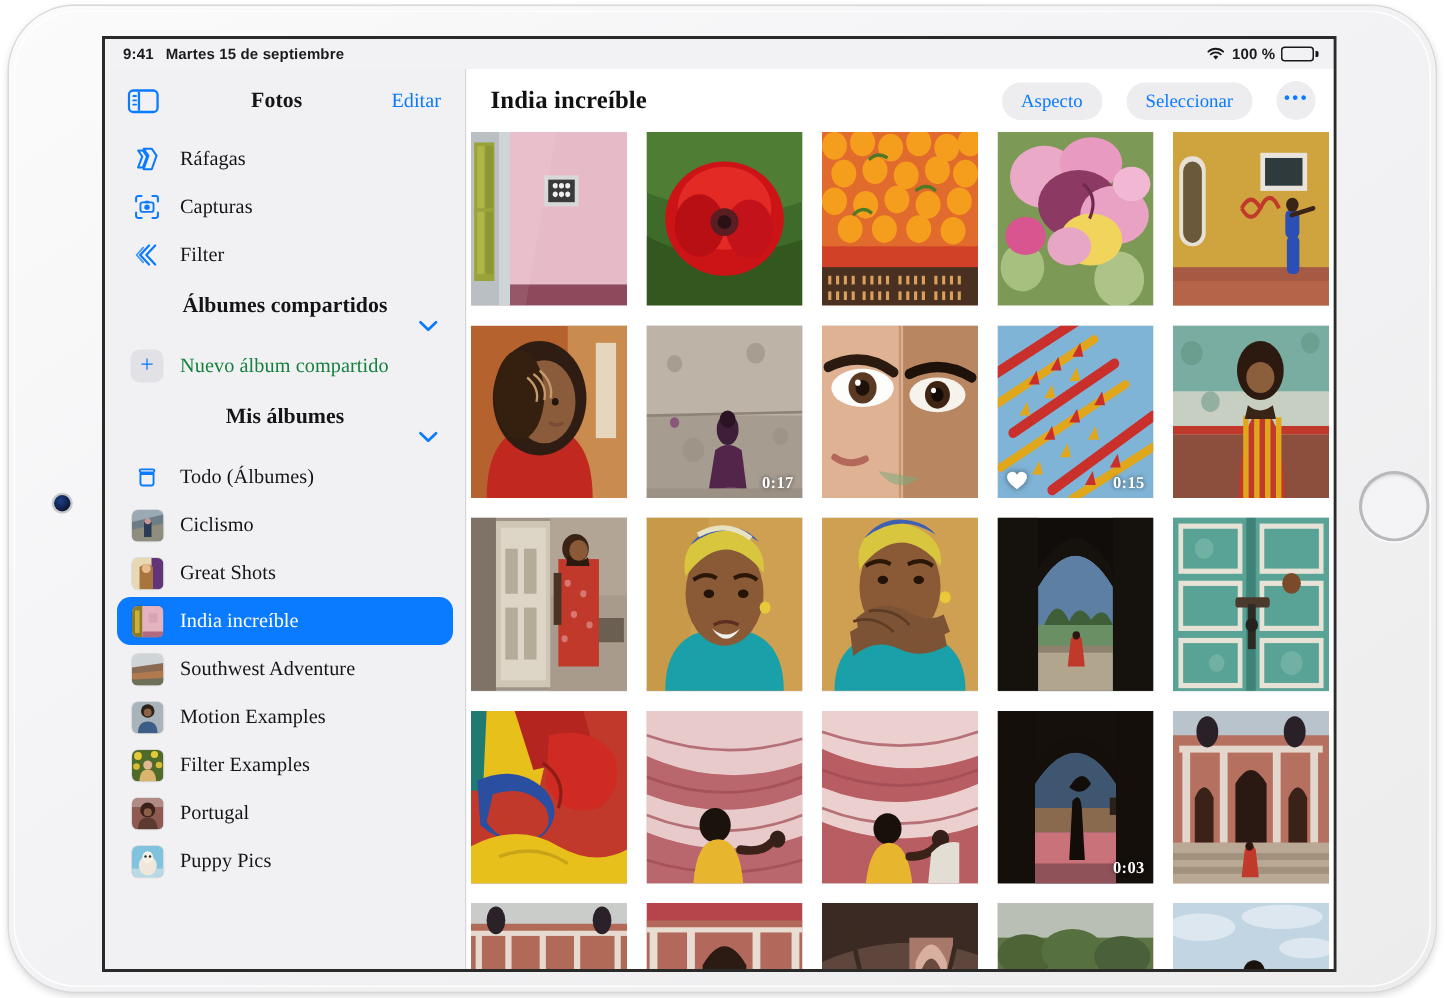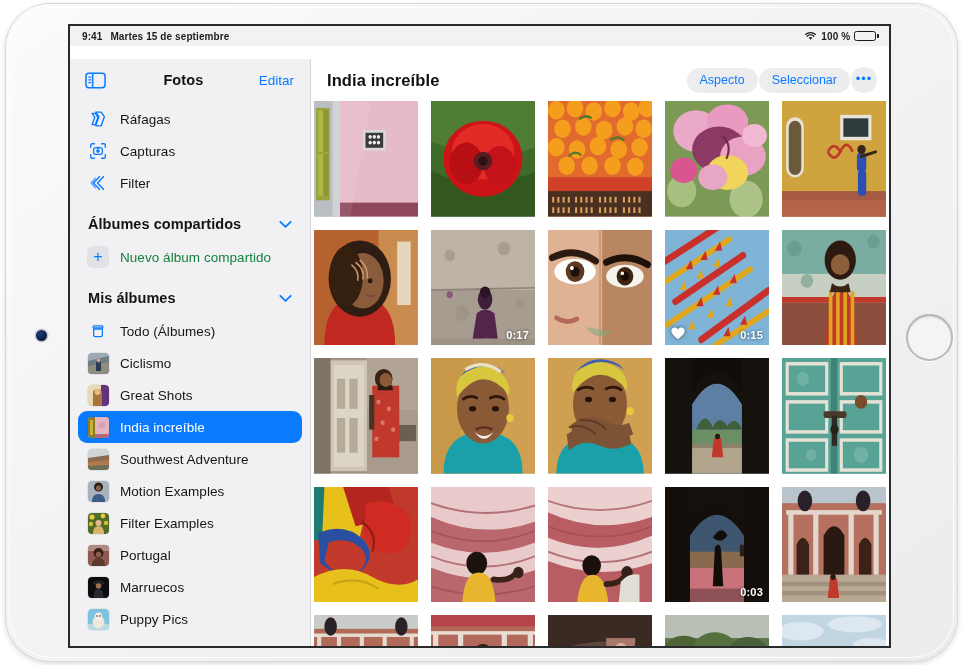--- a/index.html
+++ b/index.html
@@ -65,21 +65,21 @@
   #battery { display: inline-flex; align-items: center; gap: 1px; }
   #battery-body {
     width: 22px; height: 10px;
     border: 1.2px solid #19191b; border-radius: 2.5px;
     padding: 1px; background: transparent;
   }
   #battery-fill { width: 100%; height: 100%; background: #19191b; border-radius: 1px; }
   #battery-tip { width: 1.8px; height: 4px; background: #19191b; border-radius: 0 1px 1px 0; }
 
   
-  #content { position: absolute; left: 0; top: 33px; width: 100%; height: 600px; display: flex; }
+  #content { position: absolute; left: 0; top: 20px; width: 100%; height: 600px; display: flex; font-family: Liberation Serif, serif; }
 
   
   #sidebar {
     width: 241px; height: 100%;
     background: #f1f1f4;
     border-right: 1px solid #d6d6da;
     display: flex; flex-direction: column;
     overflow: hidden;
   }
   #sidebar-header {
@@ -121,20 +121,21 @@
     font-size: 13.5px; color: #151517; letter-spacing: .05px;
     white-space: nowrap;
   }
   .nav-row.selected .nav-label { color: #ffffff; }
   .nav-label.link { color: #15803d; }
 
   .section-head {
     display: flex; align-items: center;
     margin: 10px 8px 2px 8px; padding: 0 10px;
     height: 30px;
+    flex-direction: column;
   }
   .section-title {
     font-size: 14.5px; font-weight: bold; color: #141416;
     letter-spacing: .05px;
   }
   .section-chev { margin-left: auto; cursor: pointer; display:flex; }
 
   .plus-box {
     width: 22px; height: 22px; border-radius: 6px;
     background: #e2e2e6;
@@ -154,21 +155,21 @@
   #main-header {
     height: 42px; min-height: 42px;
     display: flex; align-items: center;
     padding: 0 12px 0 16px;
     background: #ffffff;
   }
   #album-title {
     font-size: 16.5px; font-weight: bold; color: #111113;
     letter-spacing: .1px;
   }
-  #main-actions { margin-left: auto; display: flex; align-items: center; gap: 1px; }
+  #main-actions { margin-left: auto; display: flex; align-items: center; gap: 16px; }
   .pill {
     height: 25px; padding: 0 13px;
     border-radius: 13px; background: #ededf0;
     display: flex; align-items: center;
     font-size: 12.5px; color: #0a7aff; cursor: pointer;
     white-space: nowrap;
   }
   .circle-btn {
     width: 26px; height: 26px; border-radius: 50%;
     background: #ededf0; color: #0a7aff;
@@ -426,33 +427,20 @@
                   <rect x="0" y="0" width="21" height="6" fill="#b08b84"></rect>
                   <circle cx="10.5" cy="8" r="5" fill="#3a2119"></circle>
                   <path d="M4 21 q0 -8 6.5 -8 q6.5 0 6.5 8 Z" fill="#5b3b30"></path>
                   <circle cx="10.5" cy="9.5" r="2.7" fill="#8c5f46"></circle>
                 </svg>
               </span>
             </span>
             <span class="nav-label">Portugal</span>
           </div>
 
-          <div class="nav-row">
-            <span class="nav-icon">
-              <span class="thumb">
-                <svg viewBox="0 0 21 21" width="21" height="21">
-                  <rect width="21" height="21" fill="#0c0c0e"></rect>
-                  <ellipse cx="10.5" cy="6" rx="5.5" ry="2.4" fill="#23232a"></ellipse>
-                  <path d="M5.5 21 q0 -9 5 -9 q5 0 5 9 Z" fill="#2a2a33"></path>
-                  <circle cx="10.5" cy="9" r="2.8" fill="#9b7054"></circle>
-                </svg>
-              </span>
-            </span>
-            <span class="nav-label">Marruecos</span>
-          </div>
 
           <div class="nav-row">
             <span class="nav-icon">
               <span class="thumb">
                 <svg viewBox="0 0 21 21" width="21" height="21">
                   <rect width="21" height="21" fill="#7fc3de"></rect>
                   <rect x="0" y="15" width="21" height="6" fill="#b9d9e4"></rect>
                   <ellipse cx="10.5" cy="13" rx="6" ry="6.5" fill="#efe7da"></ellipse>
                   <ellipse cx="10.5" cy="7.5" rx="3.6" ry="4" fill="#f6f1e7"></ellipse>
                   <circle cx="9" cy="7" r=".8" fill="#2c2a28"></circle>

